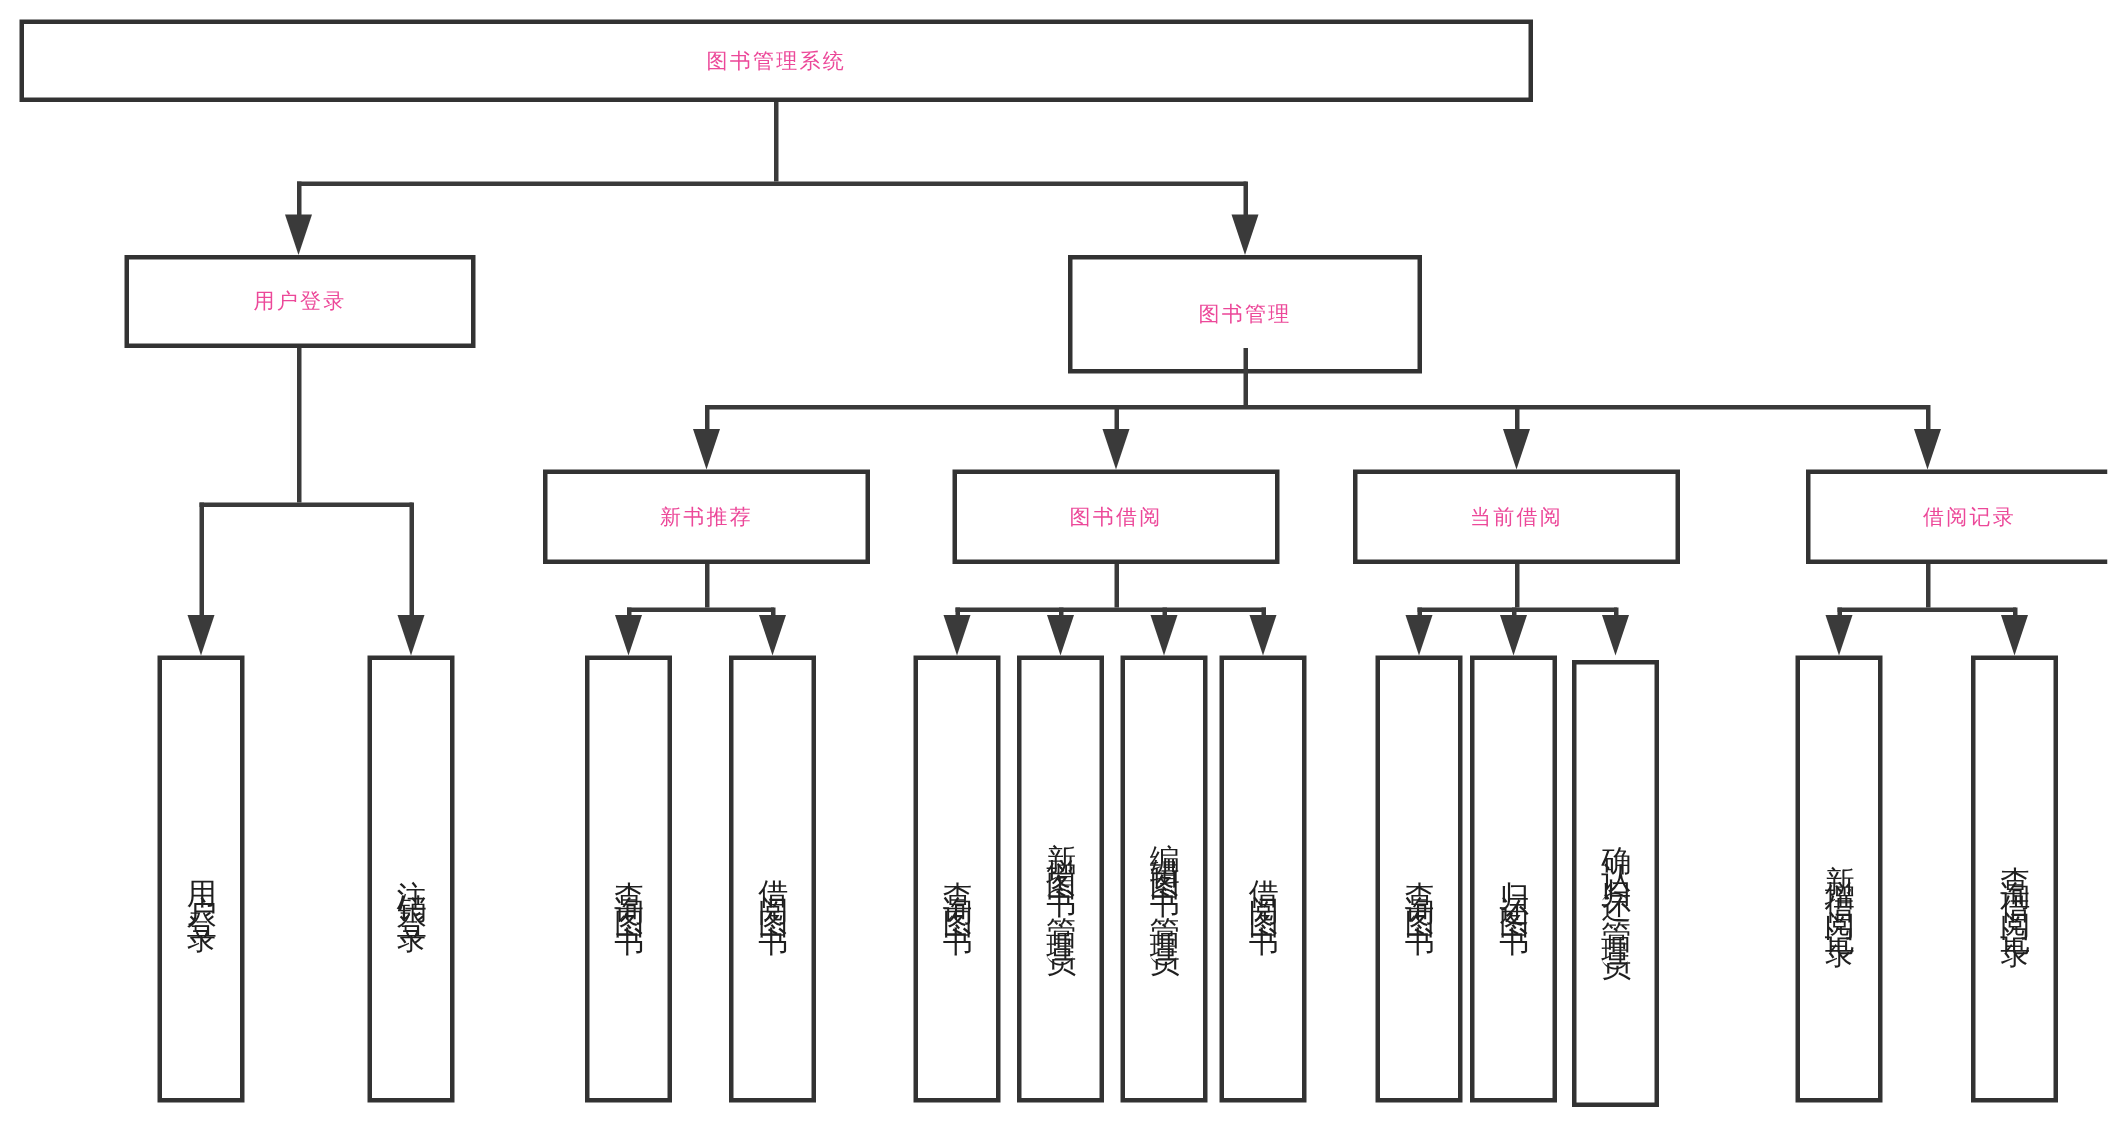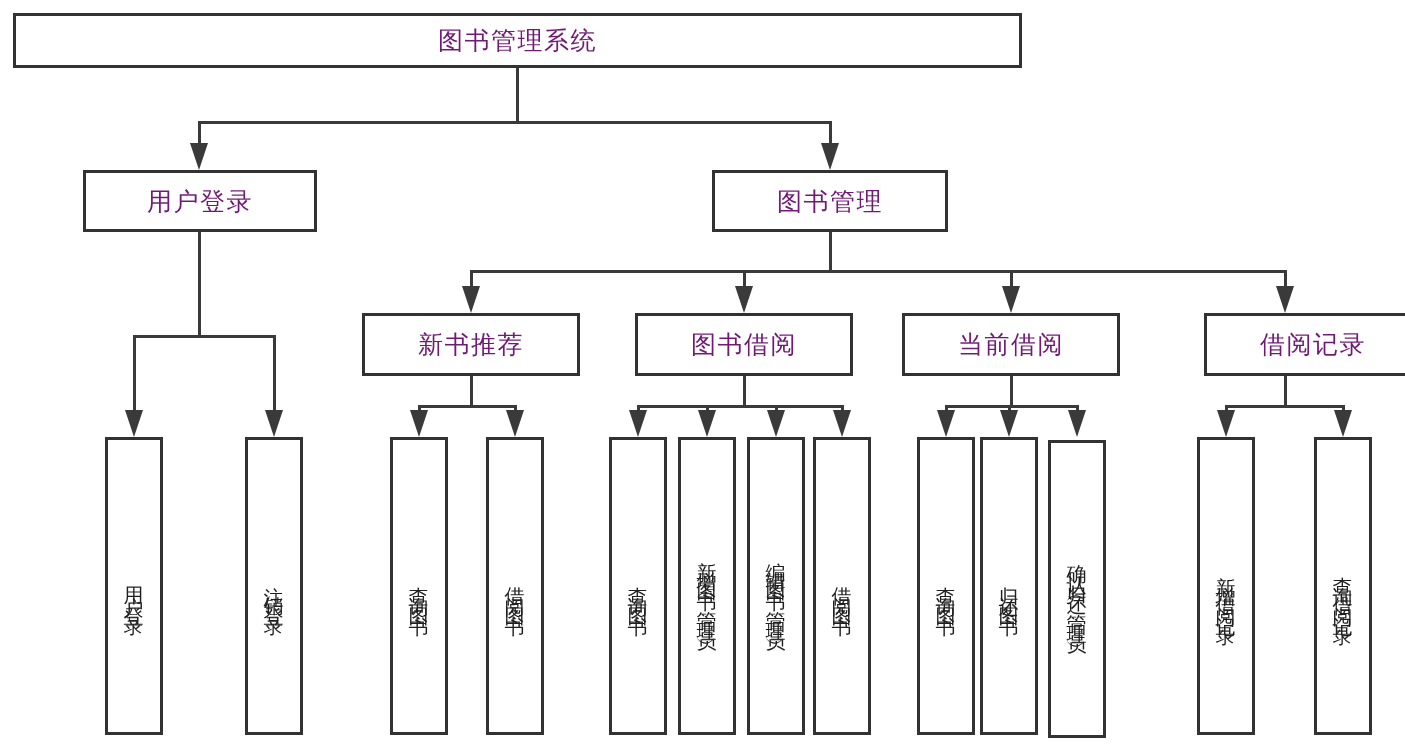--- a/index.html
+++ b/index.html
@@ -15,23 +15,23 @@
     position: absolute;
     box-sizing: border-box;
     background: #ffffff;
     border: 3px solid #323232;
     display: flex;
     align-items: center;
     justify-content: center;
     color: #1f1f1f;
   }
   .hlabel {
-    font-size: 25px;
+    font-size: 14px;
     letter-spacing: 1.5px;
-    color: #701a75;
+    color: #ec4899;
     white-space: nowrap;
   }
   .vlabel {
     writing-mode: vertical-rl;
     text-orientation: mixed;
     font-size: 20px;
     letter-spacing: 10px;
     color: #1f1f1f;
     line-height: 1;
     padding-top: 10px; 
@@ -66,21 +66,21 @@
 
 <div id="stage">
 
   <div class="box" style="left:13px; top:13px; width:1009px; height:55px;">
     <span class="hlabel">图书管理系统</span>
   </div>
 
   <div class="box" style="left:83px; top:170px; width:234px; height:62px;">
     <span class="hlabel">用户登录</span>
   </div>
-  <div class="box" style="left:712px; top:170px; width:236px; height:62px;font-family:Liberation Serif, serif;">
+  <div class="box" style="left:712px; top:170px; width:236px; height:79px;font-family:Liberation Serif, serif;">
     <span class="hlabel">图书管理</span>
   </div>
 
   <div class="box" style="left:362px; top:313px; width:218px; height:63px;">
     <span class="hlabel">新书推荐</span>
   </div>
   <div class="box" style="left:635px; top:313px; width:218px; height:63px;">
     <span class="hlabel">图书借阅</span>
   </div>
   <div class="box" style="left:902px; top:313px; width:218px; height:63px;font-family:Liberation Mono, monospace;">

